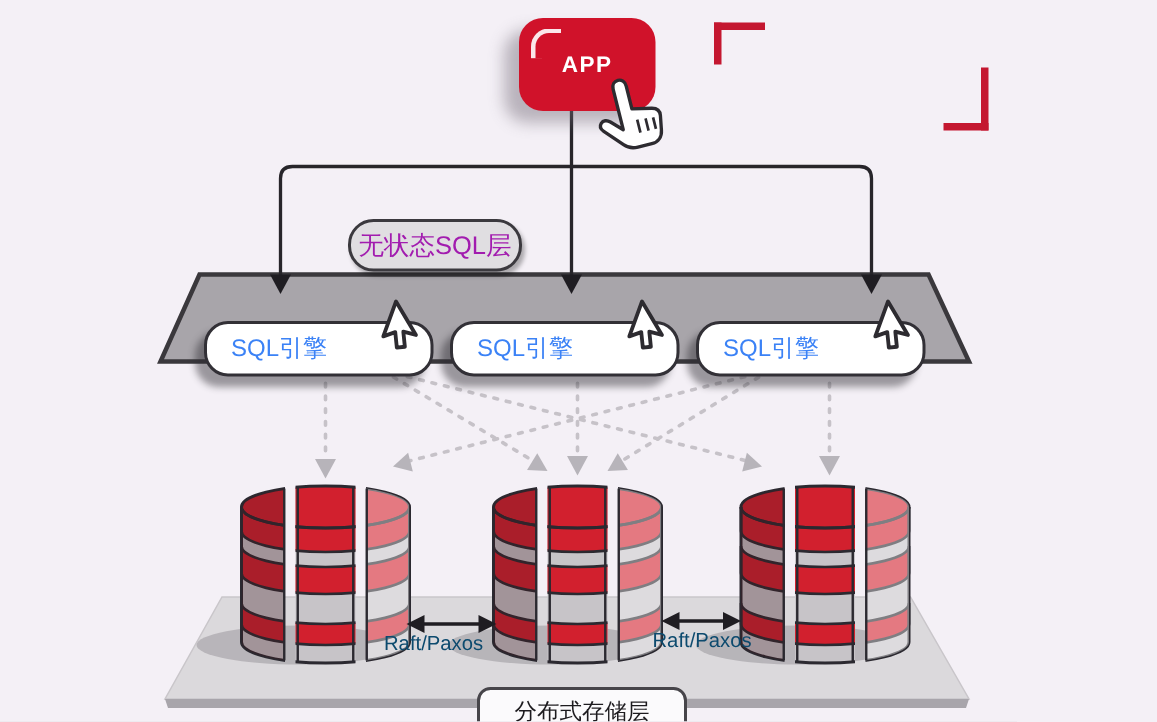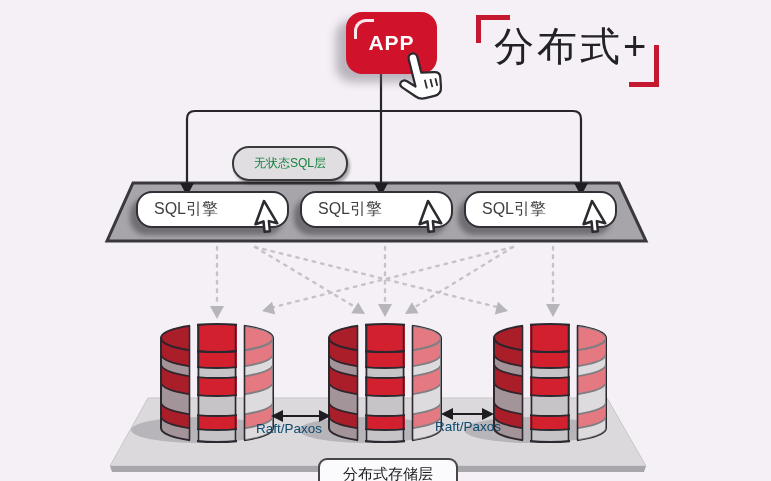--- a/index.html
+++ b/index.html
@@ -8,40 +8,40 @@
   .overlay{position:absolute;z-index:2;}
   .toplayer{position:absolute;z-index:3;}
 
   
   .app-box{left:346px;top:12px;width:91px;height:62px;background:#d0122a;border-radius:16px;
            box-shadow:-10px 8px 10px rgba(112,104,118,0.45);
            display:flex;align-items:center;justify-content:center;}
   .app-box .gloss{position:absolute;left:8px;top:7px;width:17px;height:17px;
            border-left:3px solid rgba(255,255,255,0.9);border-top:3px solid rgba(255,255,255,0.9);
            border-top-left-radius:12px;}
-  .app-box .app-text{color:#fff;font-size:21px;font-weight:bold;letter-spacing:1px;}
+  .app-box .app-text{color:#fff;font-size:15px;font-weight:bold;letter-spacing:1px;}
 
   
   .headline{left:476px;top:12px;width:190px;height:80px;}
   .hl-text{position:absolute;left:18px;top:6px;font-size:40px;line-height:56px;color:#232125;
            letter-spacing:3px;font-weight:500;white-space:nowrap;}
   .hl-bracket-open{position:absolute;left:0;top:3px;width:29px;height:23px;
            border-top:5px solid #c41730;border-left:5px solid #c41730;}
   .hl-bracket-close{position:absolute;left:153px;top:33px;width:25px;height:37px;
            border-bottom:5px solid #c41730;border-right:5px solid #c41730;}
 
   
   .sql-layer-label{left:232px;top:146px;width:112px;height:31px;background:#e0dee1;
            border:2px solid #3b393e;border-radius:17px;box-shadow:2px 3px 3px rgba(0,0,0,0.3);
-           font-size:12px;color:#15803d;display:flex;align-items:center;justify-content:center;}
-
-  
-  .engine-box{top:191px;width:149px;height:33px;background:#ffffff;border:2px solid #323036;
+           font-size:17px;color:#a21caf;display:flex;align-items:center;justify-content:center;}
+
+  
+  .engine-box{top:214px;width:149px;height:33px;background:#ffffff;border:2px solid #323036;
            border-radius:16px;box-shadow:-6px 7px 5px rgba(45,42,48,0.45);
-           display:flex;align-items:center;font-size:16px;color:#404040;padding-left:0;}
+           display:flex;align-items:center;font-size:16px;color:#3b82f6;padding-left:0;}
   .engine-box span{margin-left:16px;}
   .engine-1{left:136px;} .engine-2{left:300px;} .engine-3{left:464px;}
 
   
   .raft-label{font-size:13.5px;color:#0c4a6e;white-space:nowrap;}
   .raft-1{left:256px;top:421px;} .raft-2{left:435px;top:419px;}
 
   
   .storage-label{left:318px;top:458px;width:140px;height:34px;background:#fbfafc;
            border:2px solid #47454a;border-radius:9px 9px 0 0;font-size:15px;color:#1d1b1f;
@@ -173,21 +173,20 @@
     </g>
   </svg>
 
   <div class="overlay app-box">
     <span class="gloss"></span>
     <span class="app-text">APP</span>
   </div>
 
   <div class="overlay headline">
     <span class="hl-bracket-open"></span>
-    <span class="hl-text">分布式+</span>
     <span class="hl-bracket-close"></span>
   </div>
 
   <div class="overlay sql-layer-label">无状态SQL层</div>
 
   <div class="overlay engine-box engine-1">
     <span>SQL引擎</span>
   </div>
   <div class="overlay engine-box engine-2">
     <span>SQL引擎</span>

